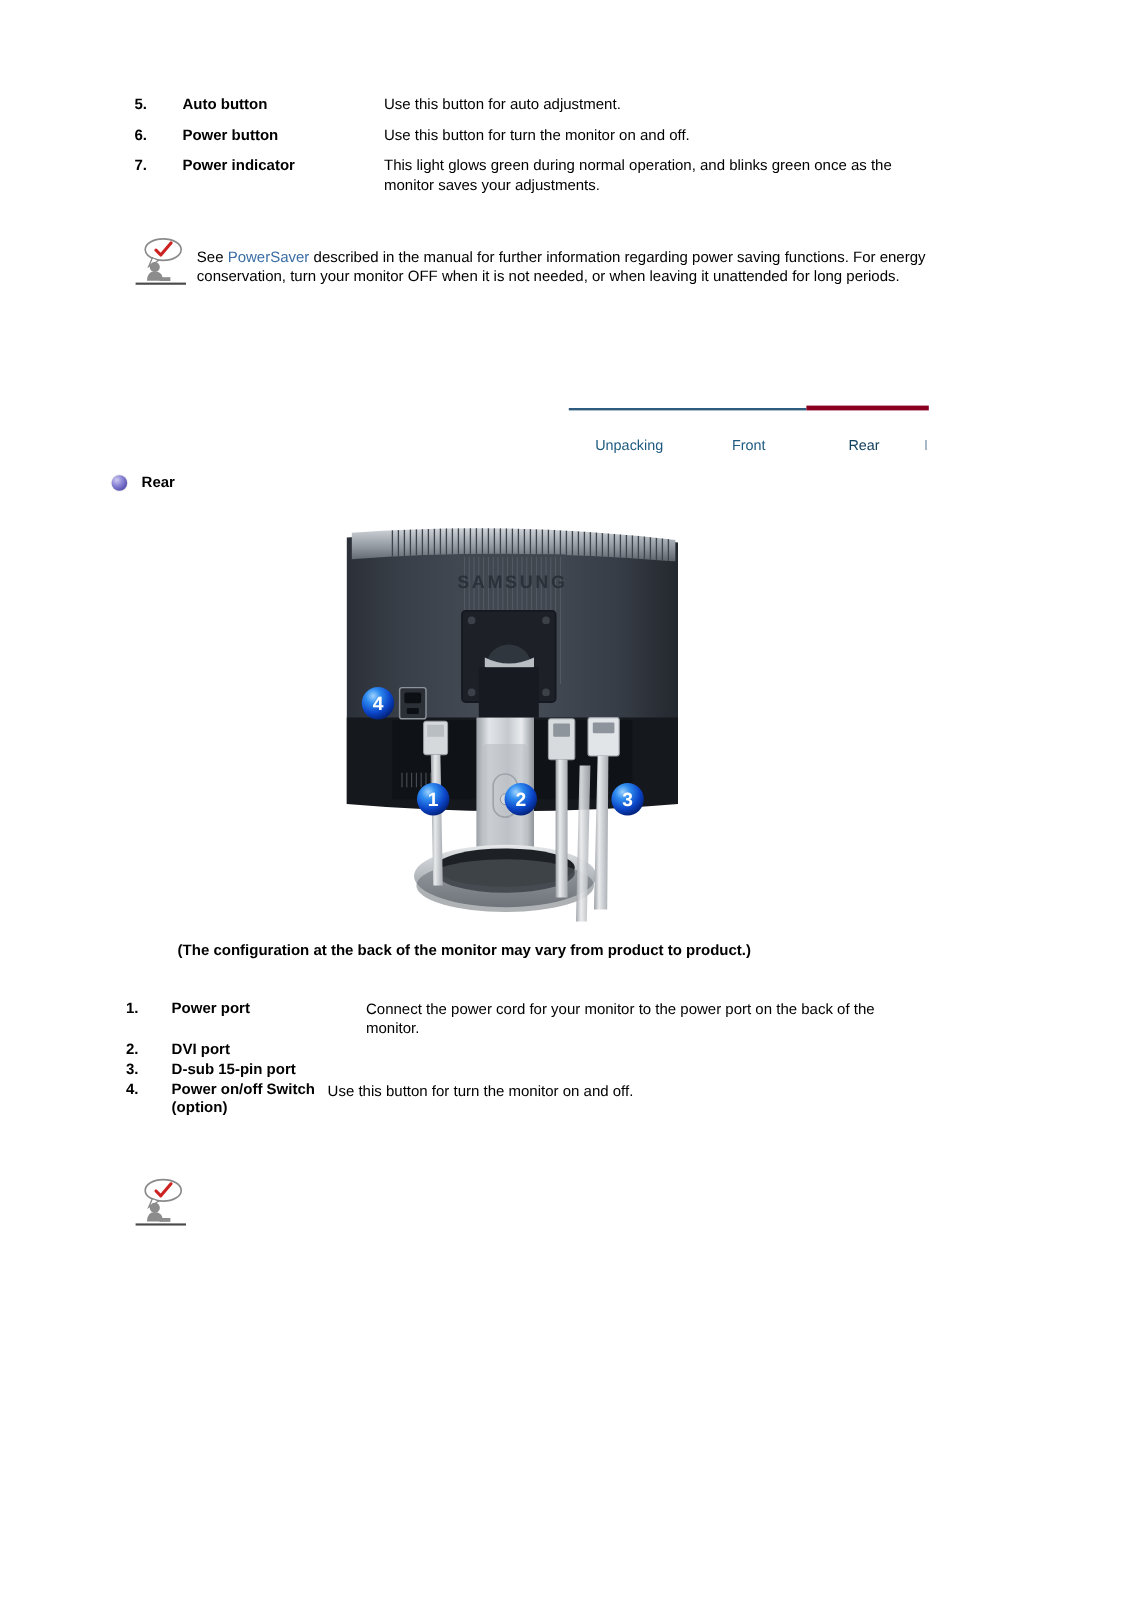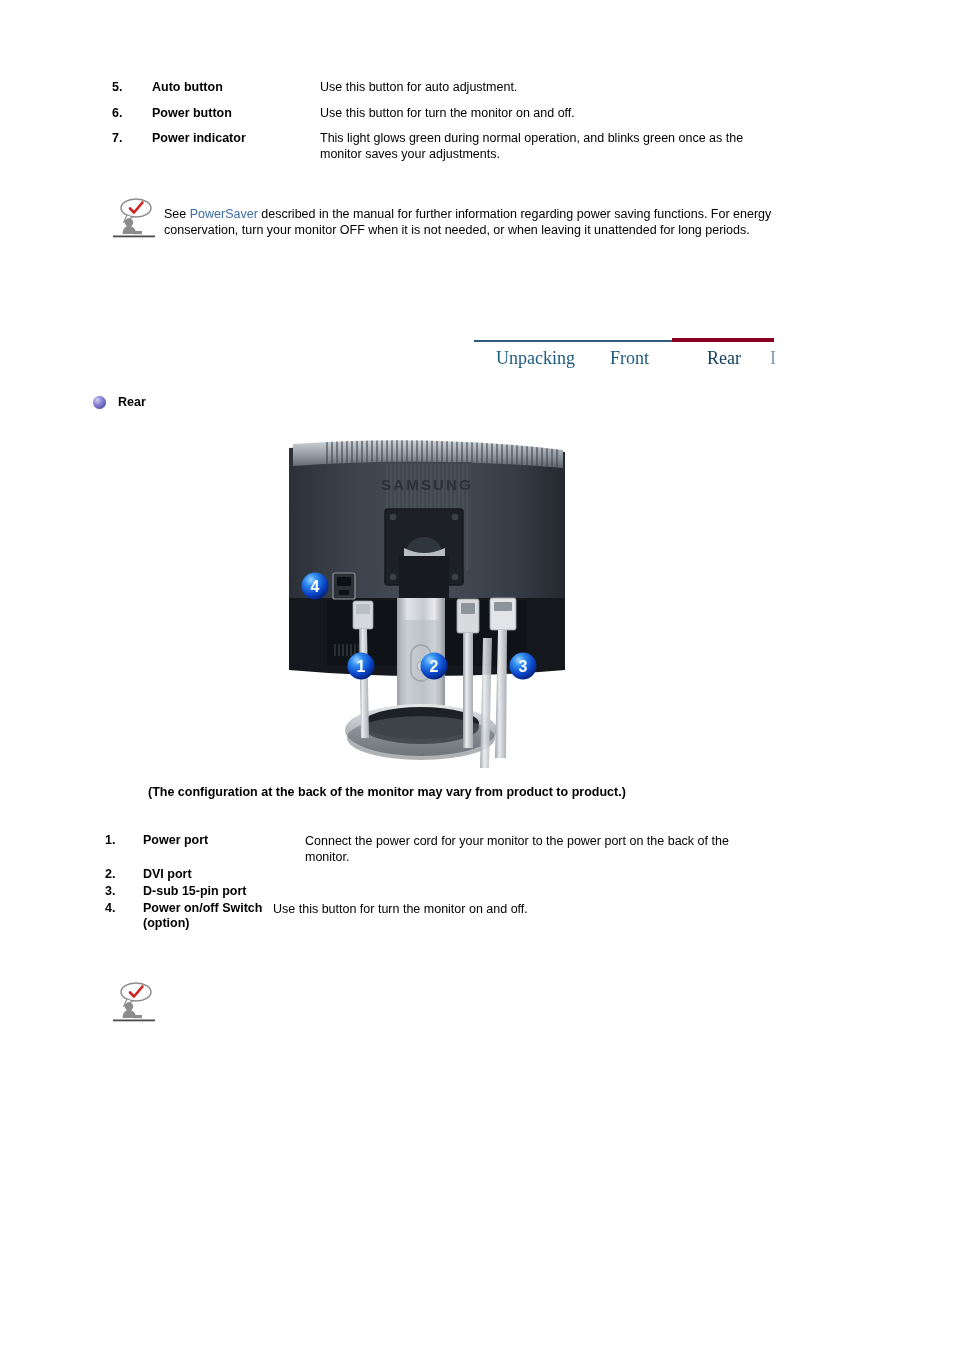--- a/index.html
+++ b/index.html
@@ -101,24 +101,24 @@
   .tabbar .rule-red {
     position: absolute;
     left: 198px;
     top: 0px;
     width: 102px;
     height: 4px;
     background: #8a0020;
   }
   .tab {
     position: absolute;
-    top: 10px;
-    font-size: 18px;
+    top: 26px;
+    font-size: 12px;
     color: #1d5a80;
-    font-family: Liberation Serif, serif;
+    font-family: Liberation Sans, sans-serif;
     white-space: nowrap;
   }
   .tab.t0 { left: 22px; }
   .tab.t1 { left: 136px; }
   .tab.t2 { left: 233px; color:#13415e; }
   .tab.t3 { left: 296px; color:#7f9bb0; }
 
   
   .section-head {
     position: absolute;

